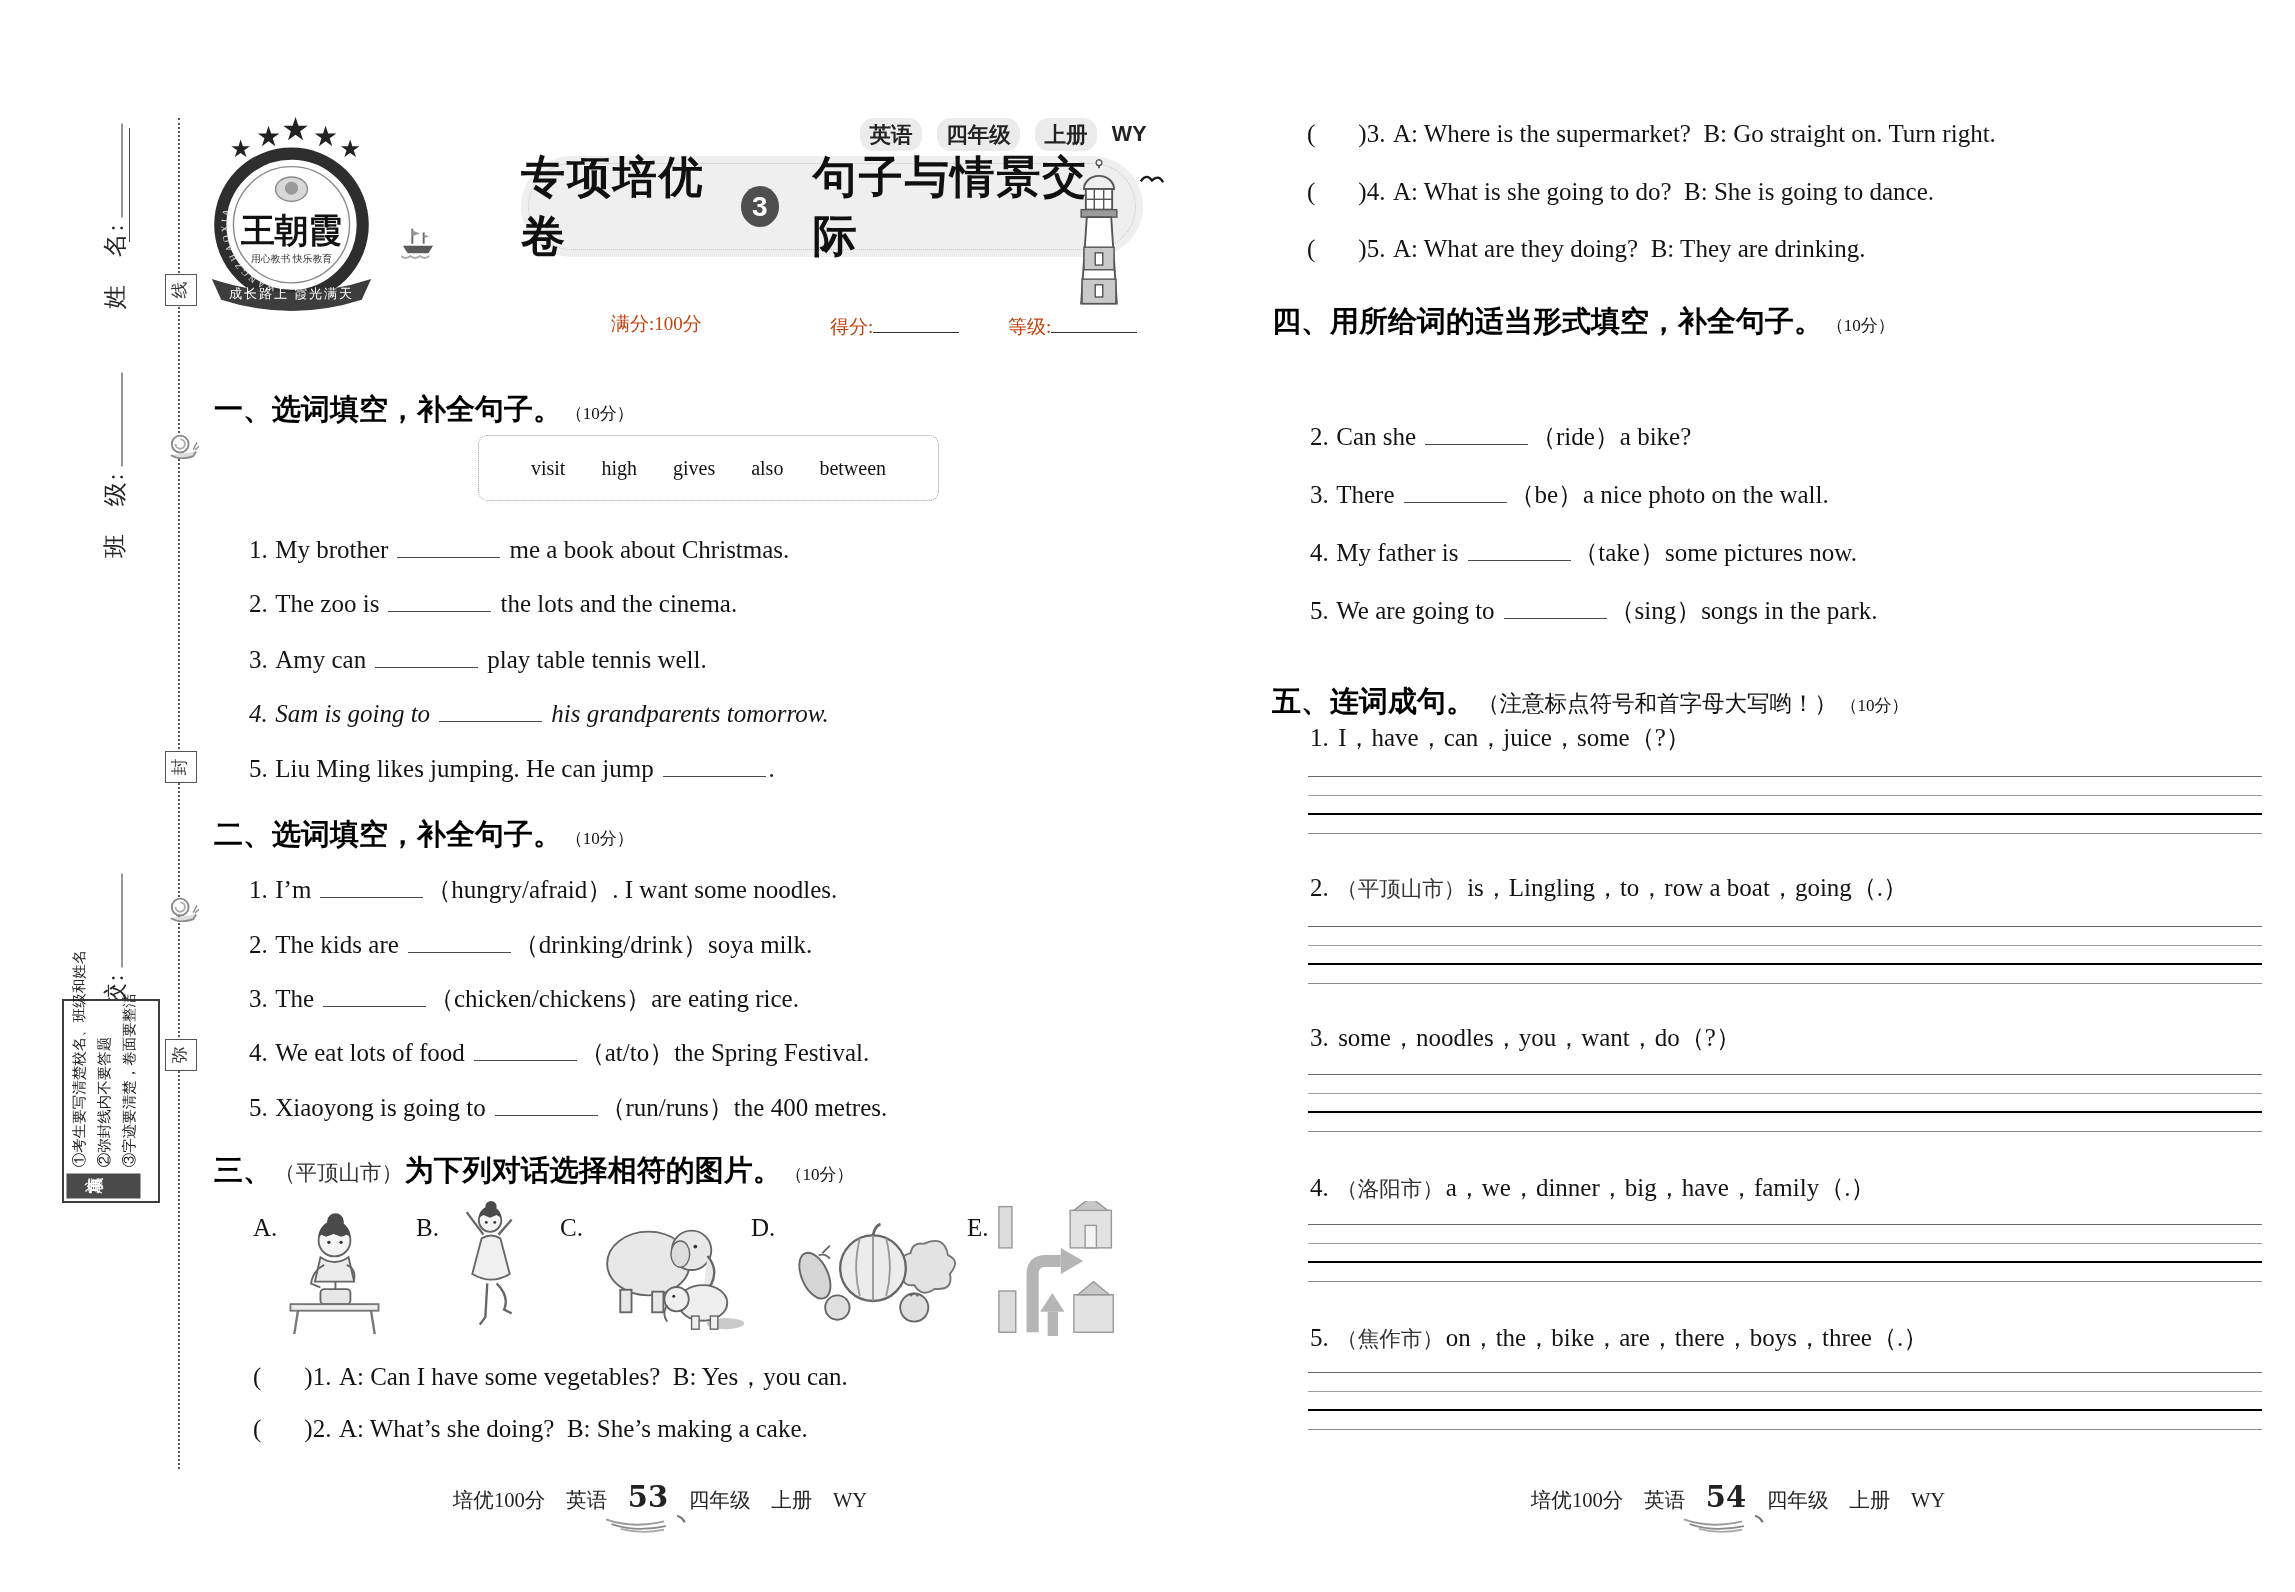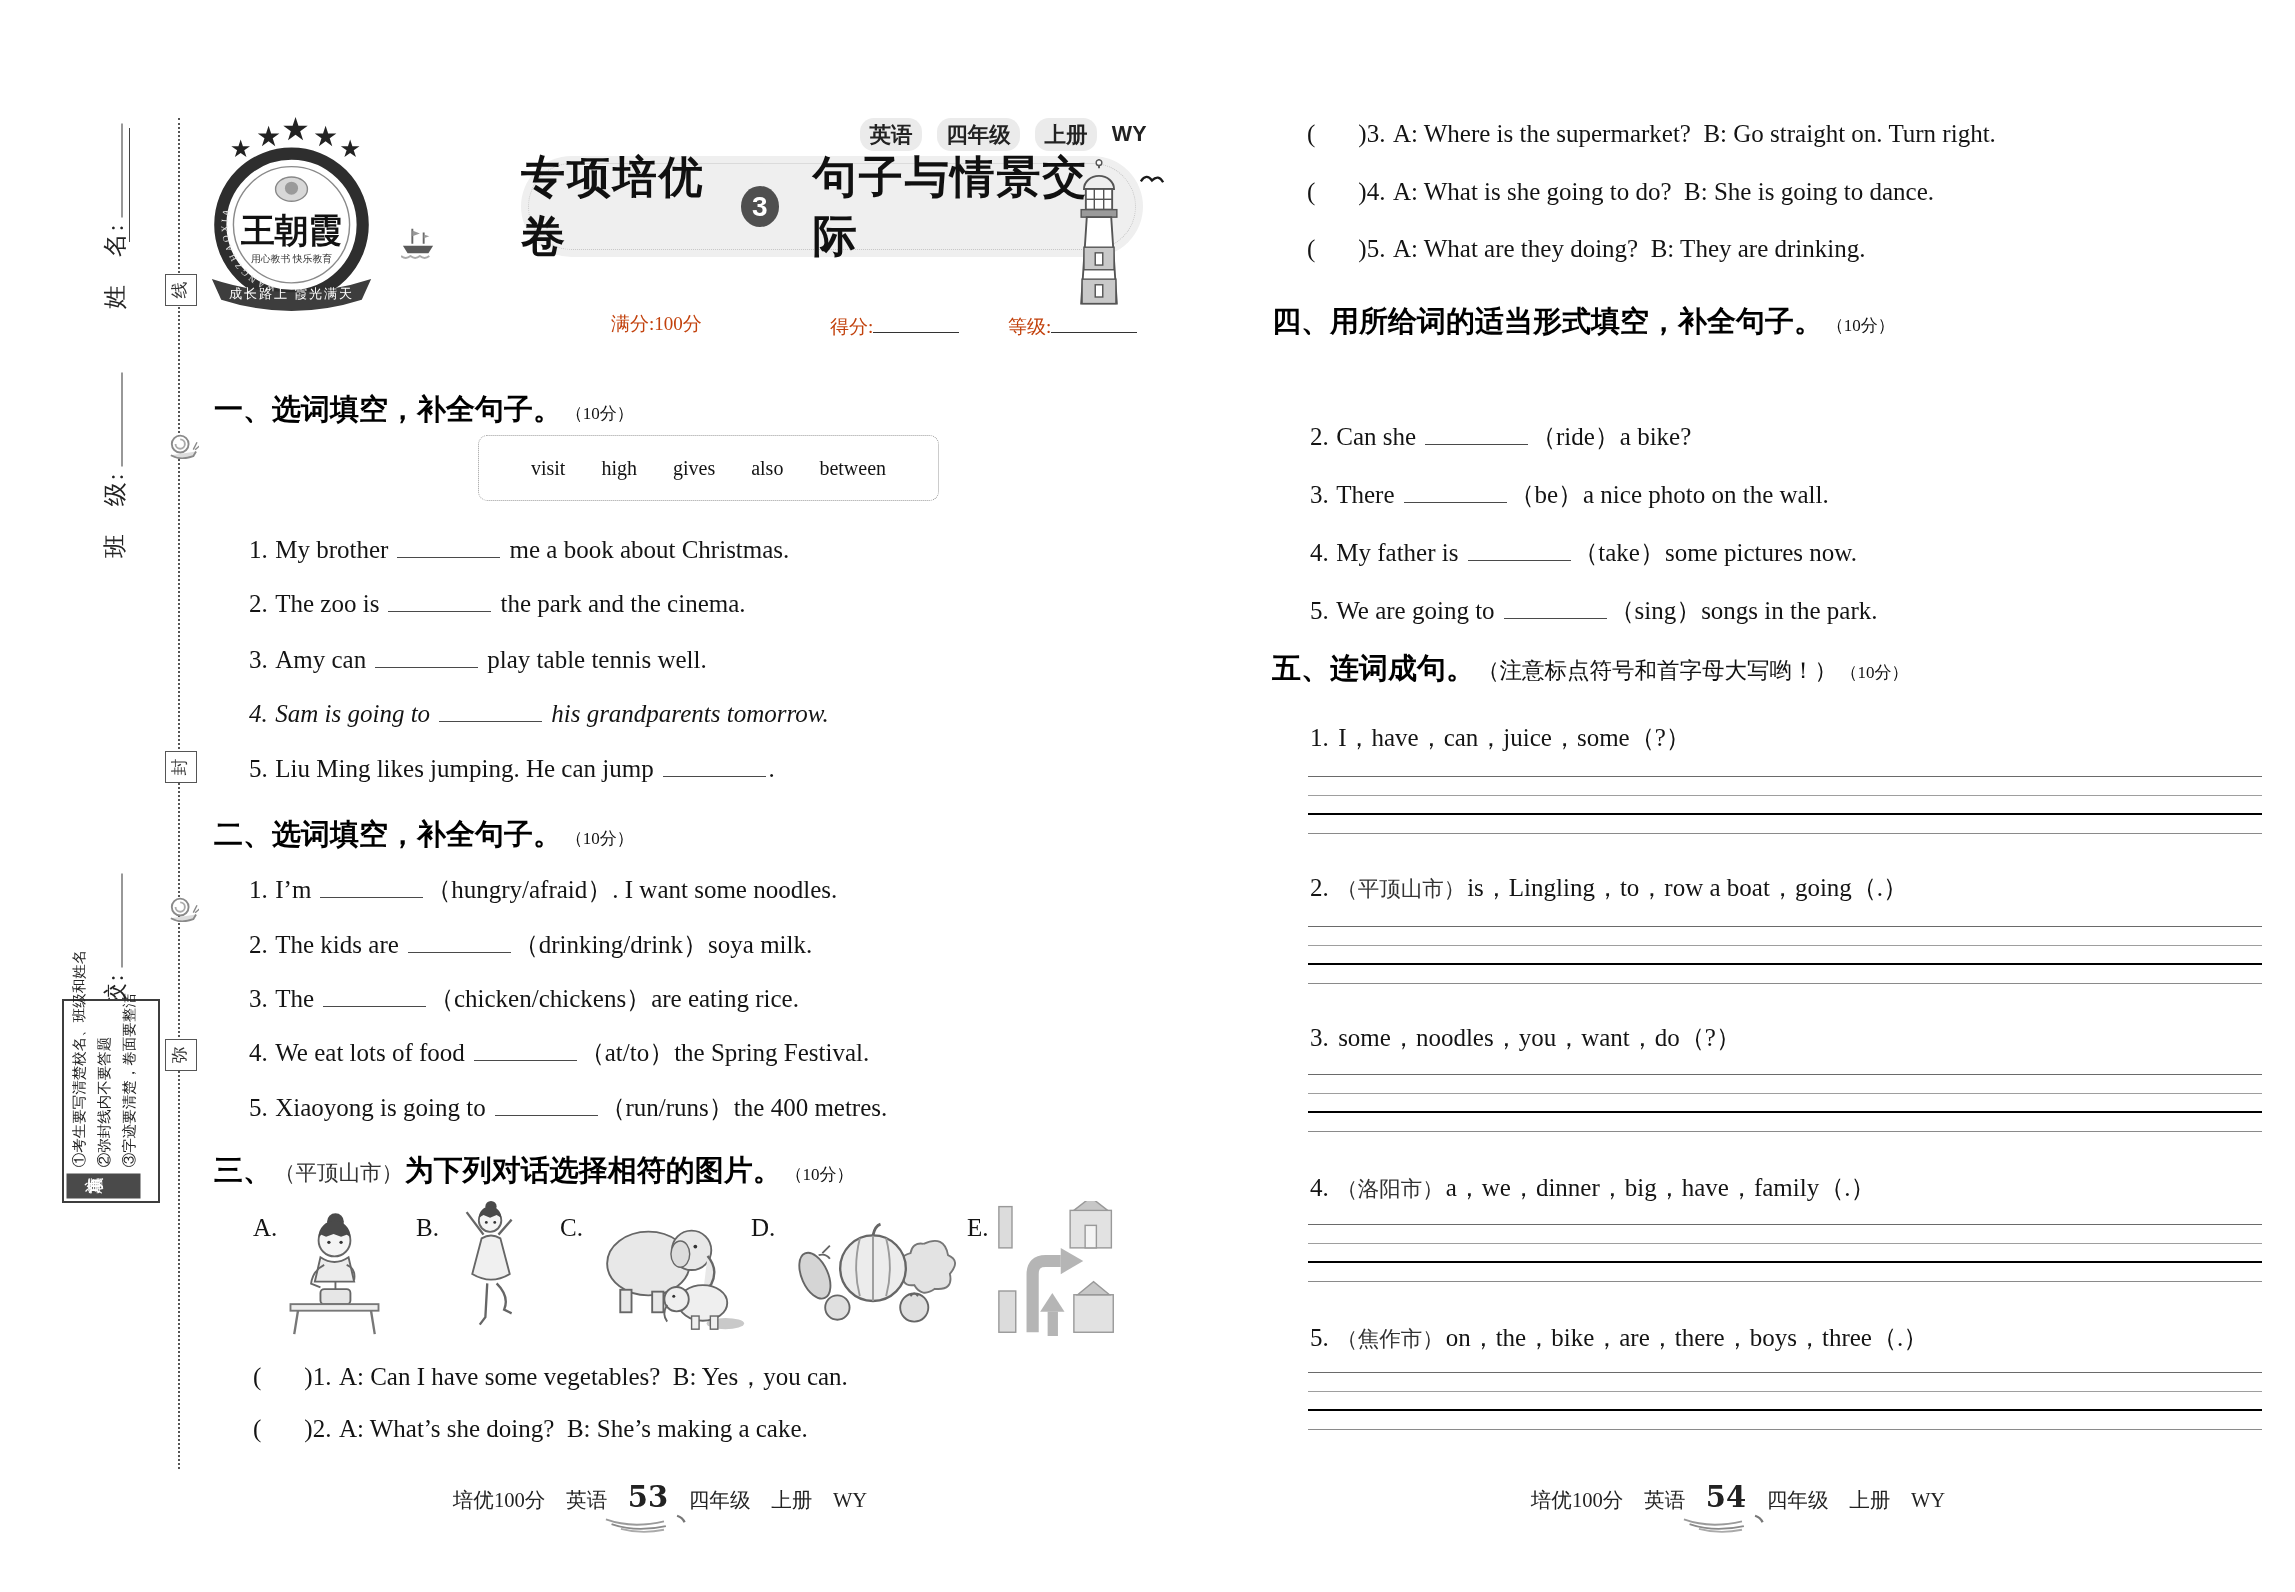--- a/index.html
+++ b/index.html
@@ -187,21 +187,21 @@
     <span>high</span>
     <span>gives</span>
     <span>also</span>
     <span>between</span>
   </div>
 
   <div class="q" style="left:249px;top:536px;">
     <span class="num">1.</span><span>My brother</span> <span class="blank"></span> <span>me a book about Christmas.</span>
   </div>
   <div class="q" style="left:249px;top:590px;">
-    <span class="num">2.</span><span>The zoo is</span> <span class="blank"></span> <span>the park and the cinema.</span>
+    <span class="num">2.</span><span>The zoo is</span> <span class="blank"></span> <span>the lots and the cinema.</span>
   </div>
   <div class="q" style="left:249px;top:646px;">
     <span class="num">3.</span><span>Amy can</span> <span class="blank"></span> <span>play table tennis well.</span>
   </div>
   <div class="q" style="left:249px;top:700px;font-style:italic;">
     <span class="num">4.</span><span>Sam is going to</span> <span class="blank"></span> <span>his grandparents tomorrow.</span>
   </div>
   <div class="q" style="left:249px;top:755px;">
     <span class="num">5.</span><span>Liu Ming likes jumping. He can jump</span> <span class="blank"></span><span>.</span>
   </div>
@@ -347,21 +347,21 @@
   <div class="q" style="left:1310px;top:478px;">
     <span class="num">3.</span><span>There</span> <span class="blank"></span><span>（be）</span><span>a nice photo on the wall.</span>
   </div>
   <div class="q" style="left:1310px;top:536px;">
     <span class="num">4.</span><span>My father is</span> <span class="blank"></span><span>（take）</span><span>some pictures now.</span>
   </div>
   <div class="q" style="left:1310px;top:594px;">
     <span class="num">5.</span><span>We are going to</span> <span class="blank"></span><span>（sing）</span><span>songs in the park.</span>
   </div>
 
-  <div class="sec-head" style="left:1272px;top:649px;">
+  <div class="sec-head" style="left:1272px;top:682px;">
     <span class="h-bold">五、连词成句。</span><span class="h-note">（注意标点符号和首字母大写哟！）</span><span class="h-score">（10分）</span>
   </div>
 
   <div class="q" style="left:1310px;top:721px;">
     <span class="num">1.</span><span class="city"></span><span>I，have，can，juice，some（?）</span>
   </div>
   <div class="lines" style="left:1308px;top:776px;">
     <div class="wl a"></div>
       <div class="wl b"></div>
       <div class="wl c"></div>

